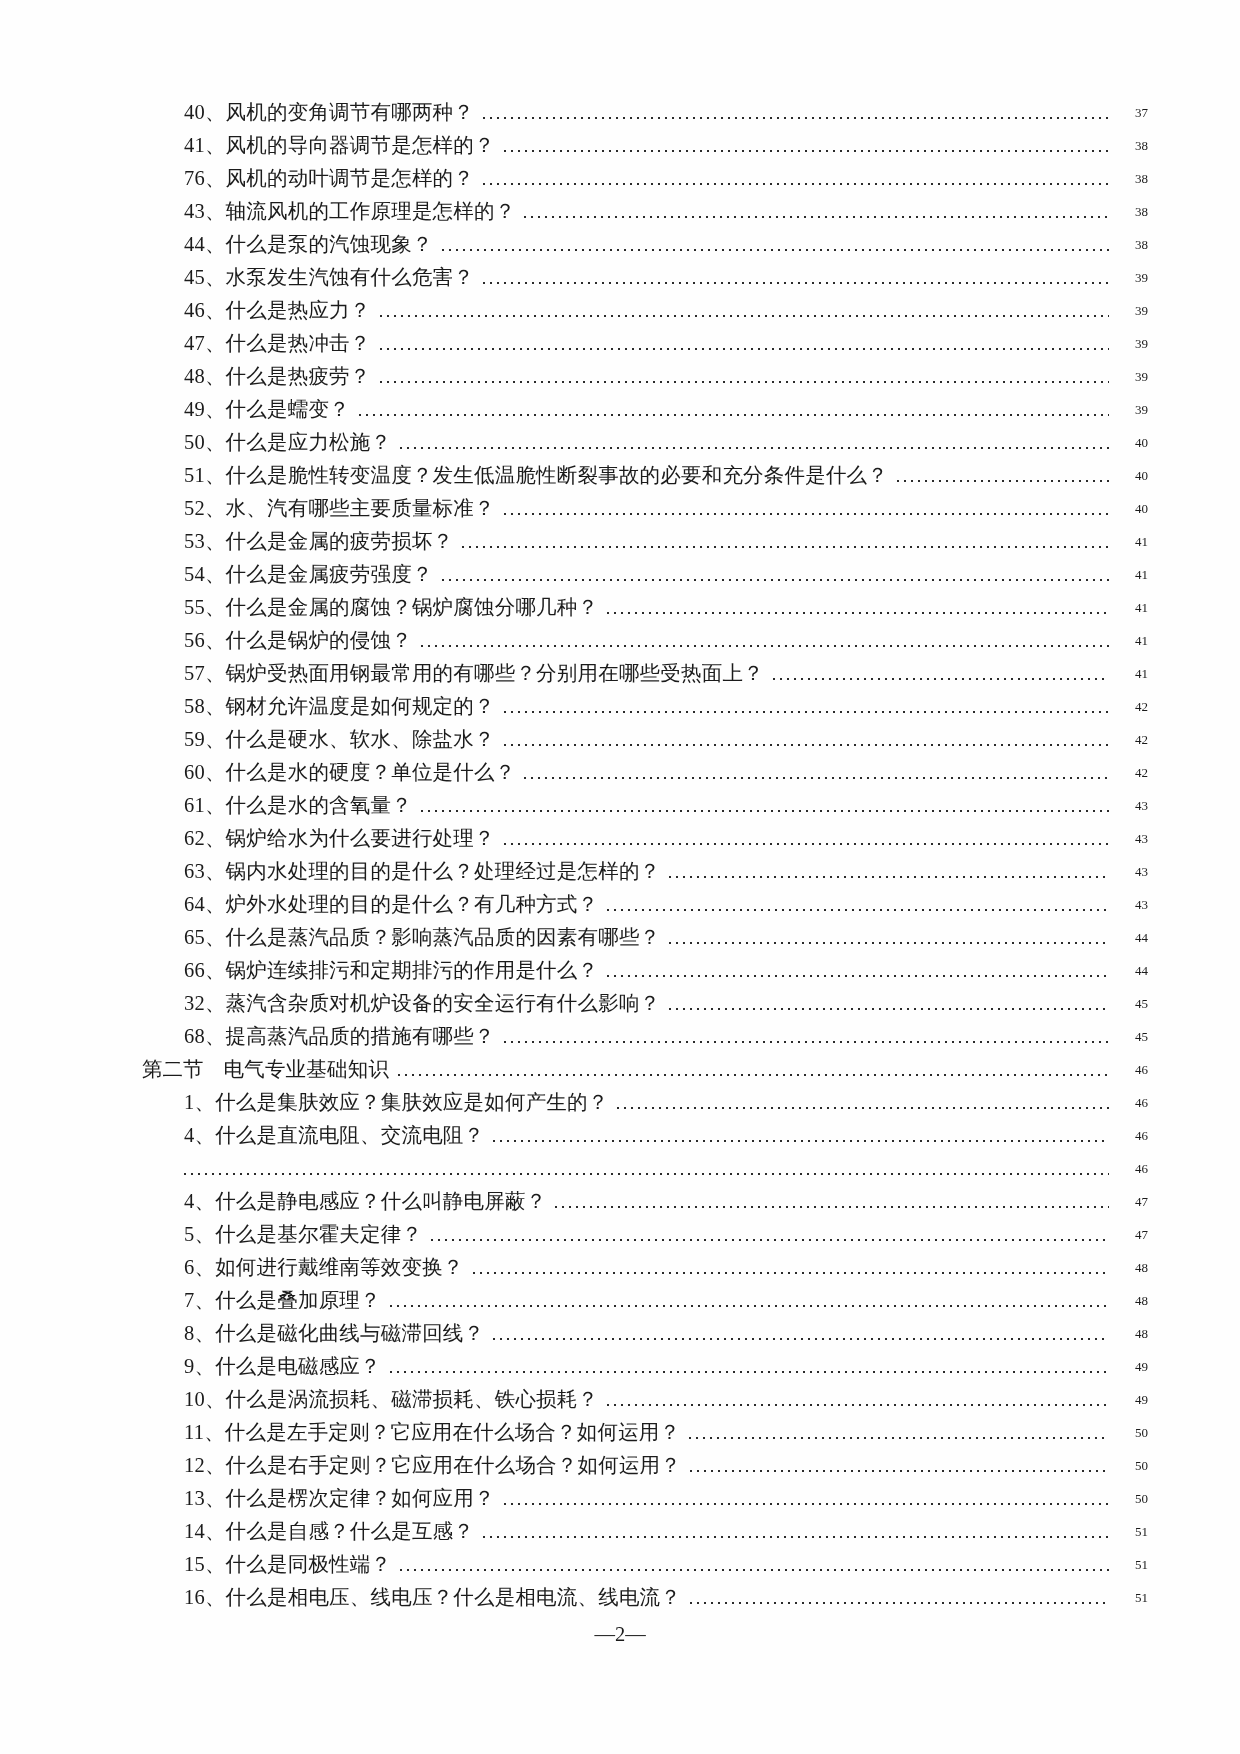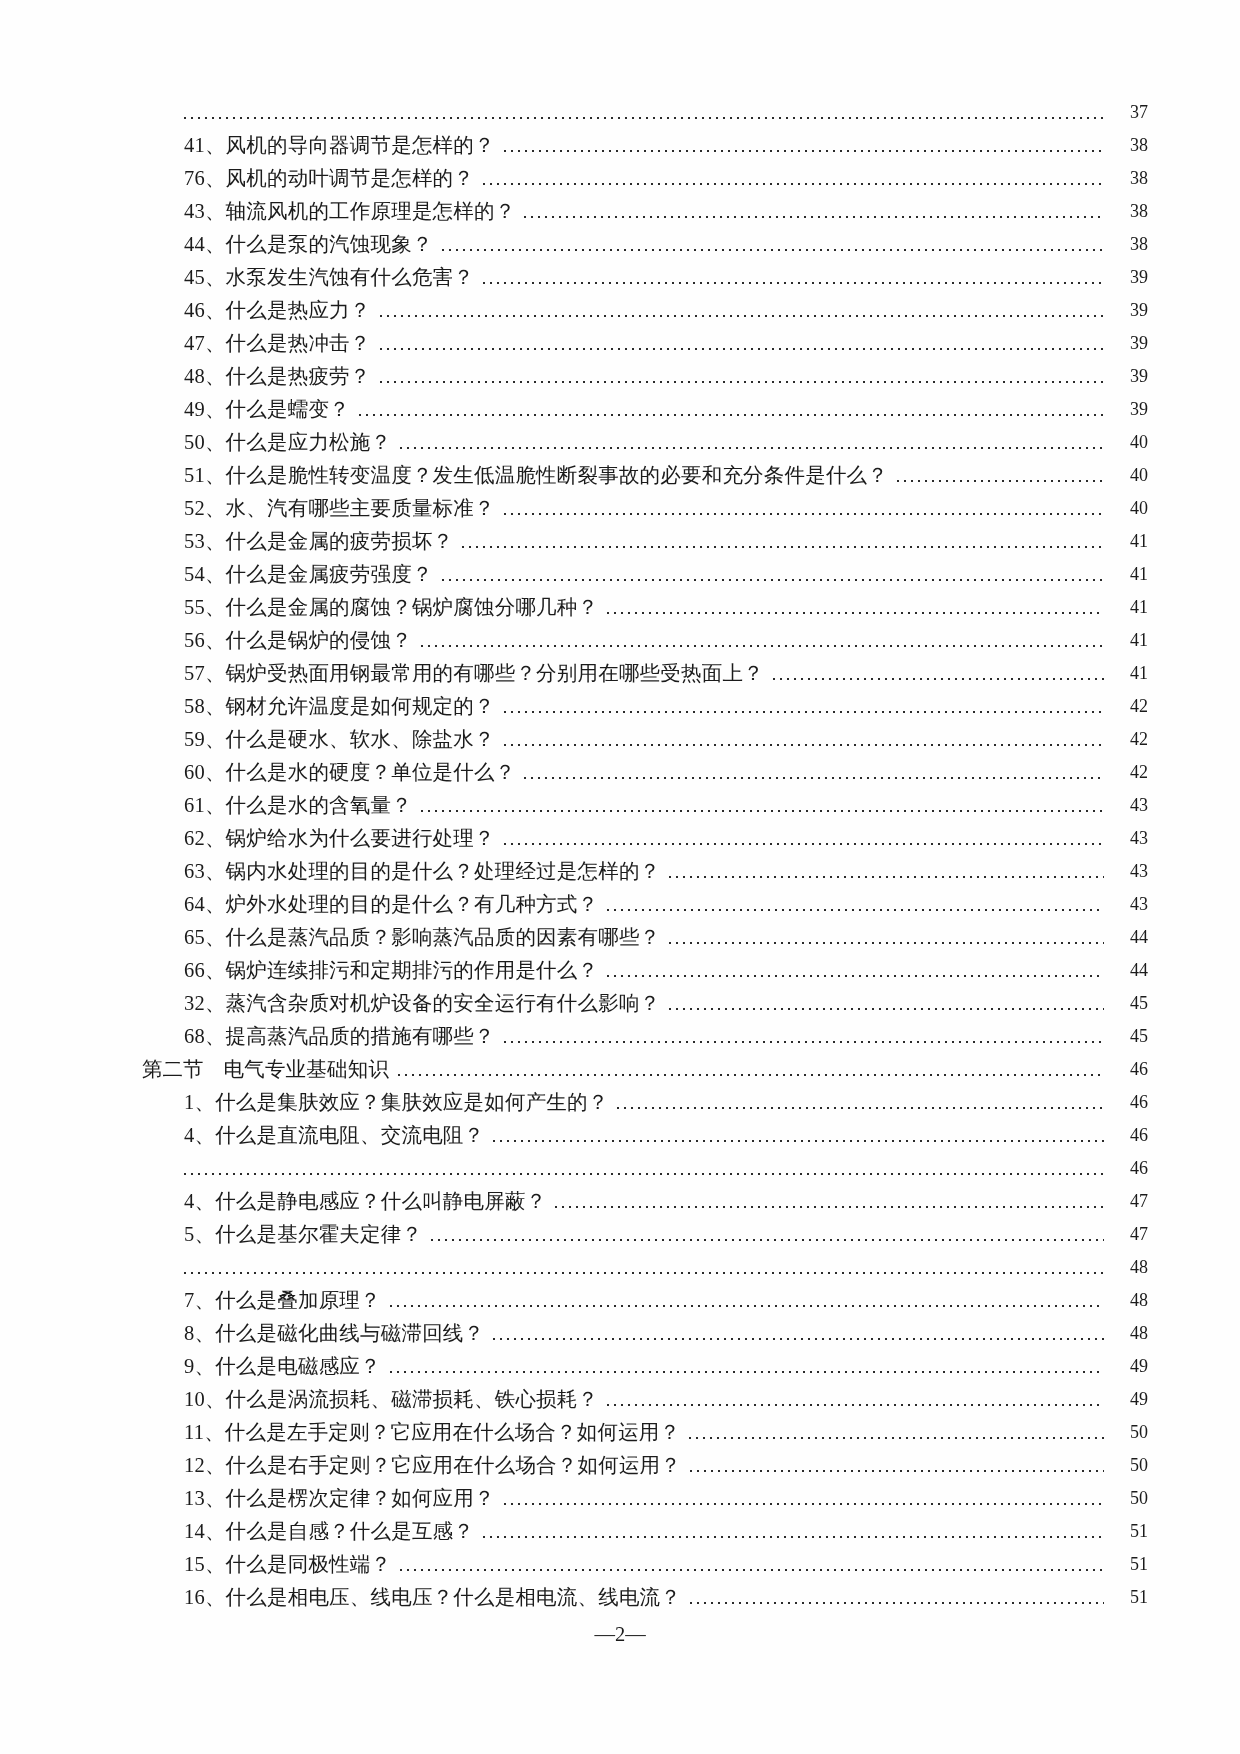--- a/index.html
+++ b/index.html
@@ -53,41 +53,42 @@
     margin-top: 20.5px;
     background-image: repeating-linear-gradient(
       to right,
       #2a2a2a 0px, #2a2a2a 2.2px,
       transparent 2.2px, transparent 7px
     );
   }
   .pg {
     flex: 0 0 auto;
     padding-left: 2px;
-    font-size: 18px;
+    font-size: 13px;
     margin-left: 24px;
   }
   .footer {
     position: absolute;
     top: 1620px;
     left: 0;
     width: 1240px;
     text-align: center;
     font-size: 20.5px;
     line-height: 28px;
     color: #1b1b1b;
   }
 </style>
 </head>
 <body style="background: rgb(254, 254, 254); color: rgb(27, 27, 27);">
 
 <div class="page">
   <div class="toc">
   <div class="row entry">
 
+    <span class="t">40、风机的变角调节有哪两种？</span>
     <span class="leader"></span>
     <span class="pg">37</span>
   </div>
 
   <div class="row entry">
 
     <span class="t">41、风机的导向器调节是怎样的？</span>
     <span class="leader"></span>
     <span class="pg">38</span>
   </div>
@@ -317,20 +318,21 @@
 
   <div class="row entry">
 
     <span class="t">5、什么是基尔霍夫定律？</span>
     <span class="leader"></span>
     <span class="pg">47</span>
   </div>
 
   <div class="row entry">
 
+    <span class="t">6、如何进行戴维南等效变换？</span>
     <span class="leader"></span>
     <span class="pg">48</span>
   </div>
 
   <div class="row entry">
 
     <span class="t">7、什么是叠加原理？</span>
     <span class="leader"></span>
     <span class="pg">48</span>
   </div>

